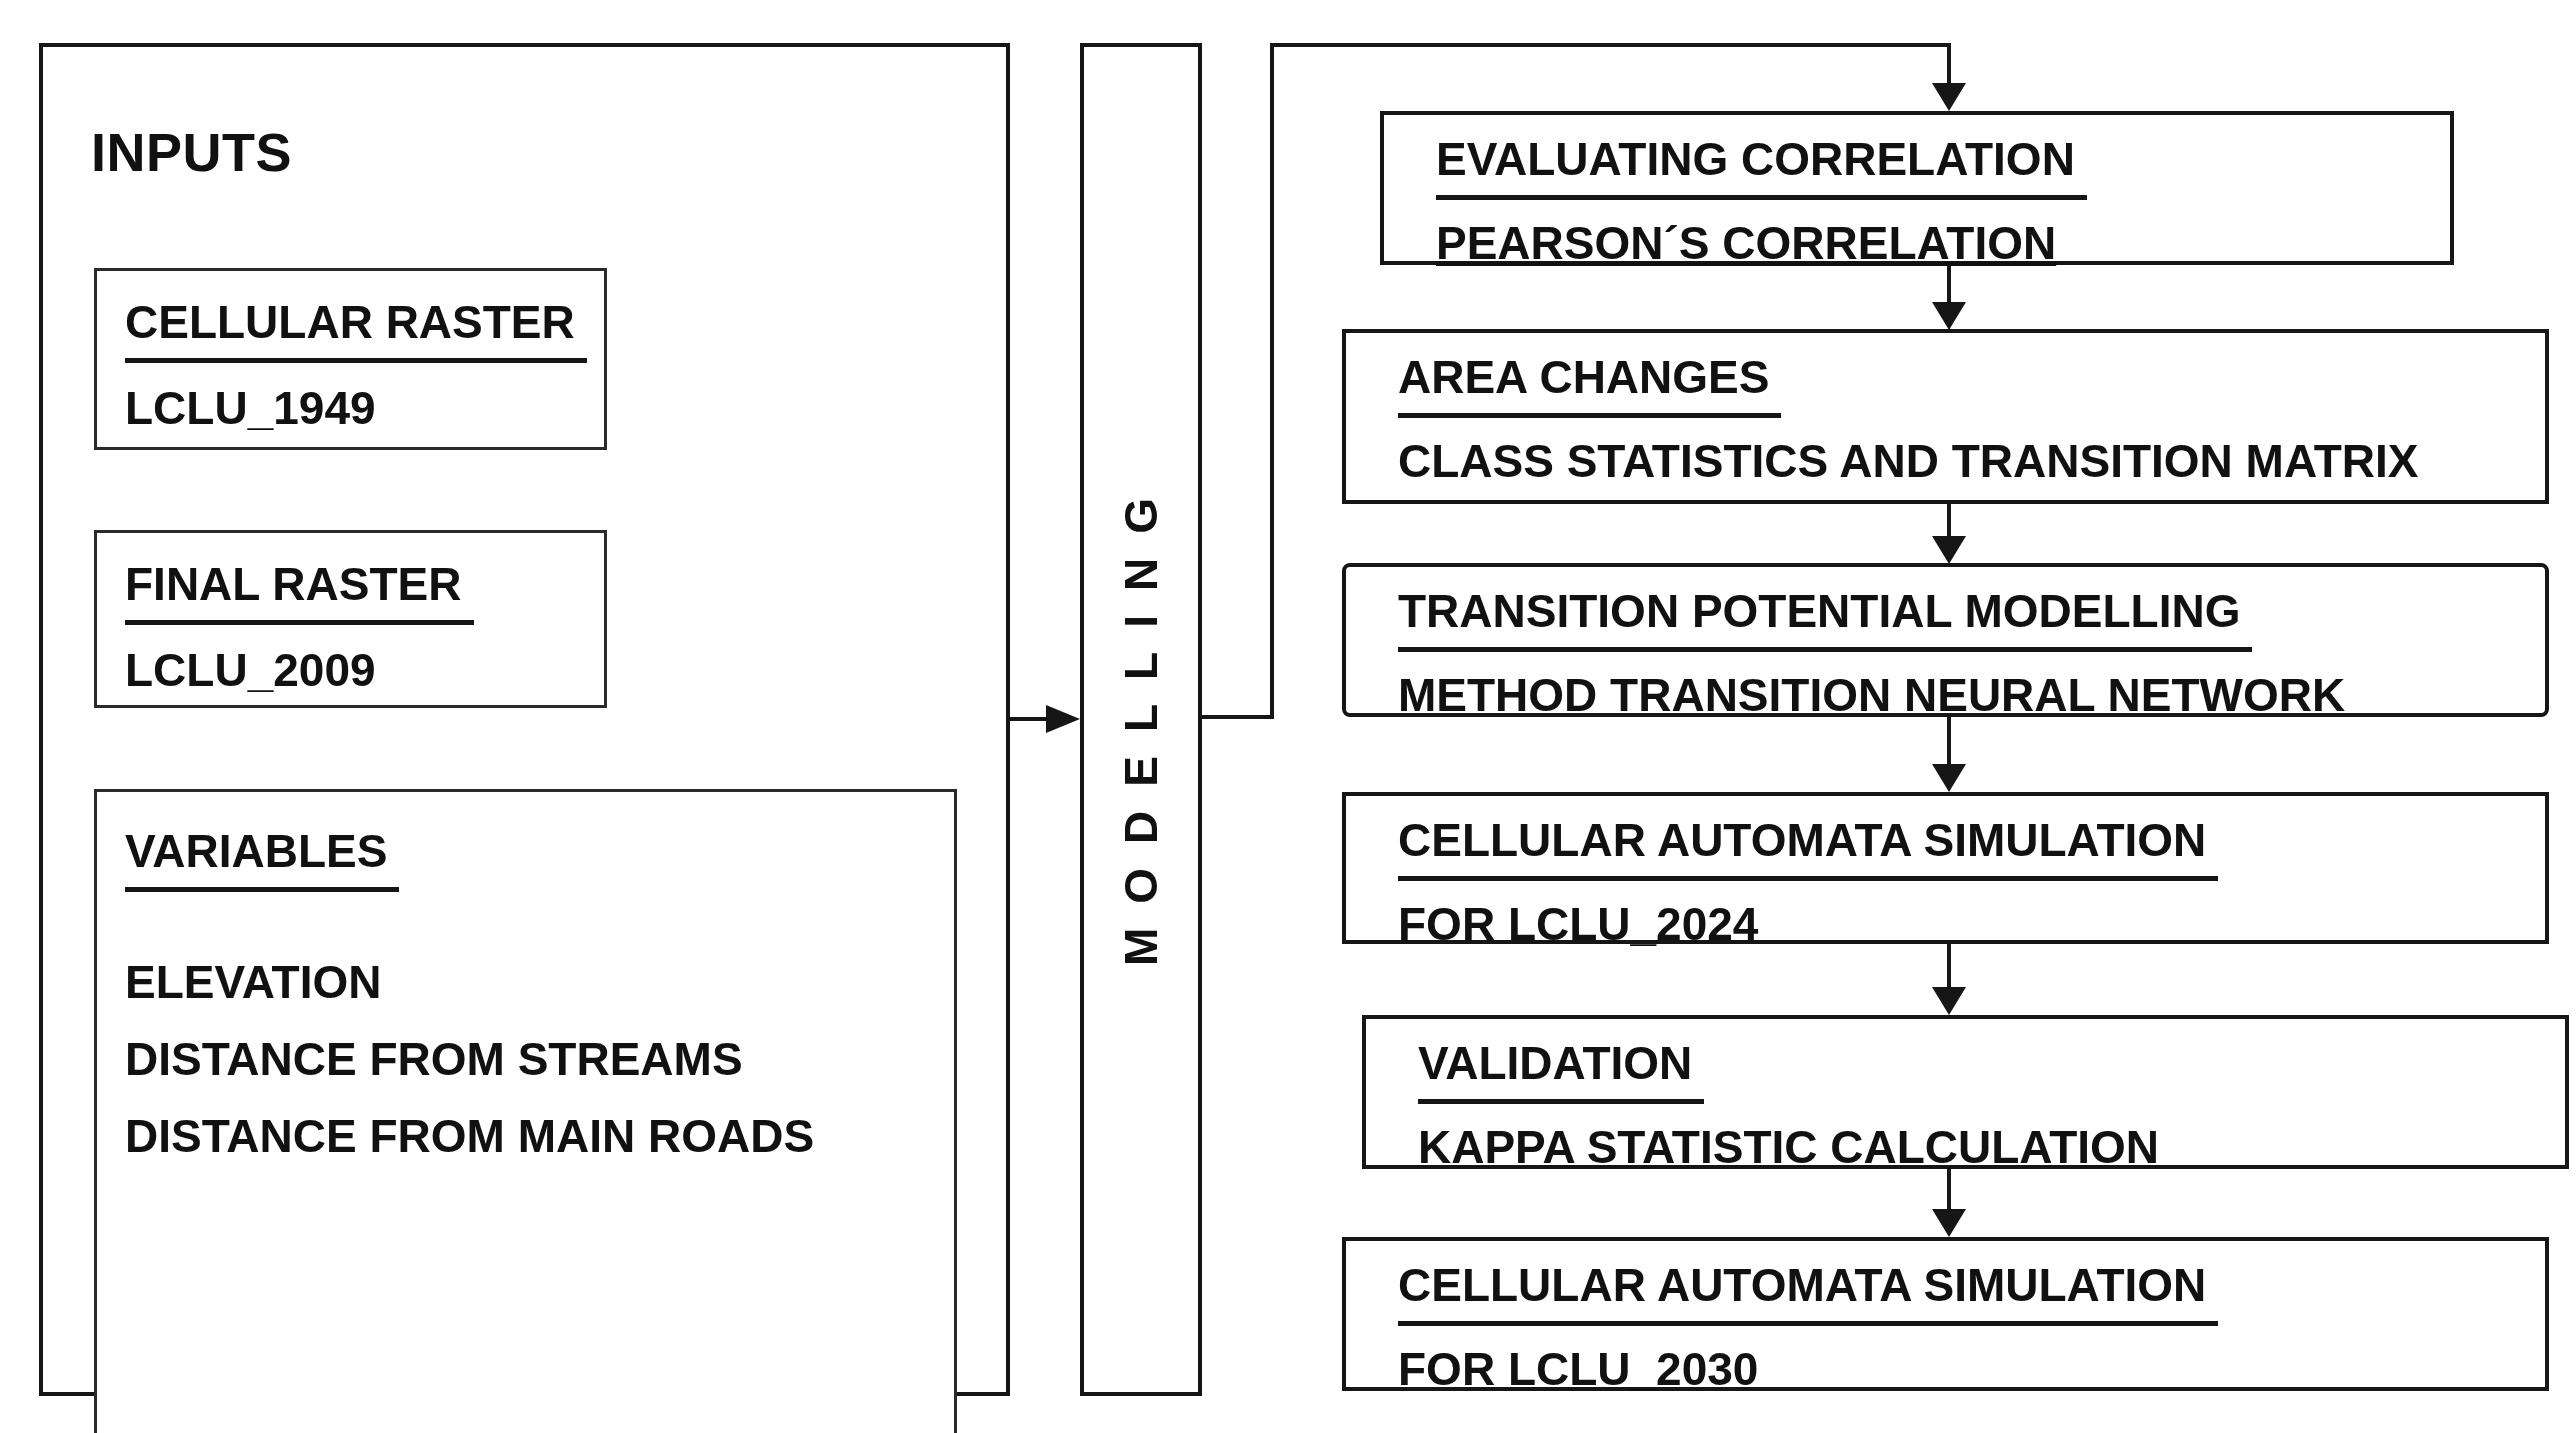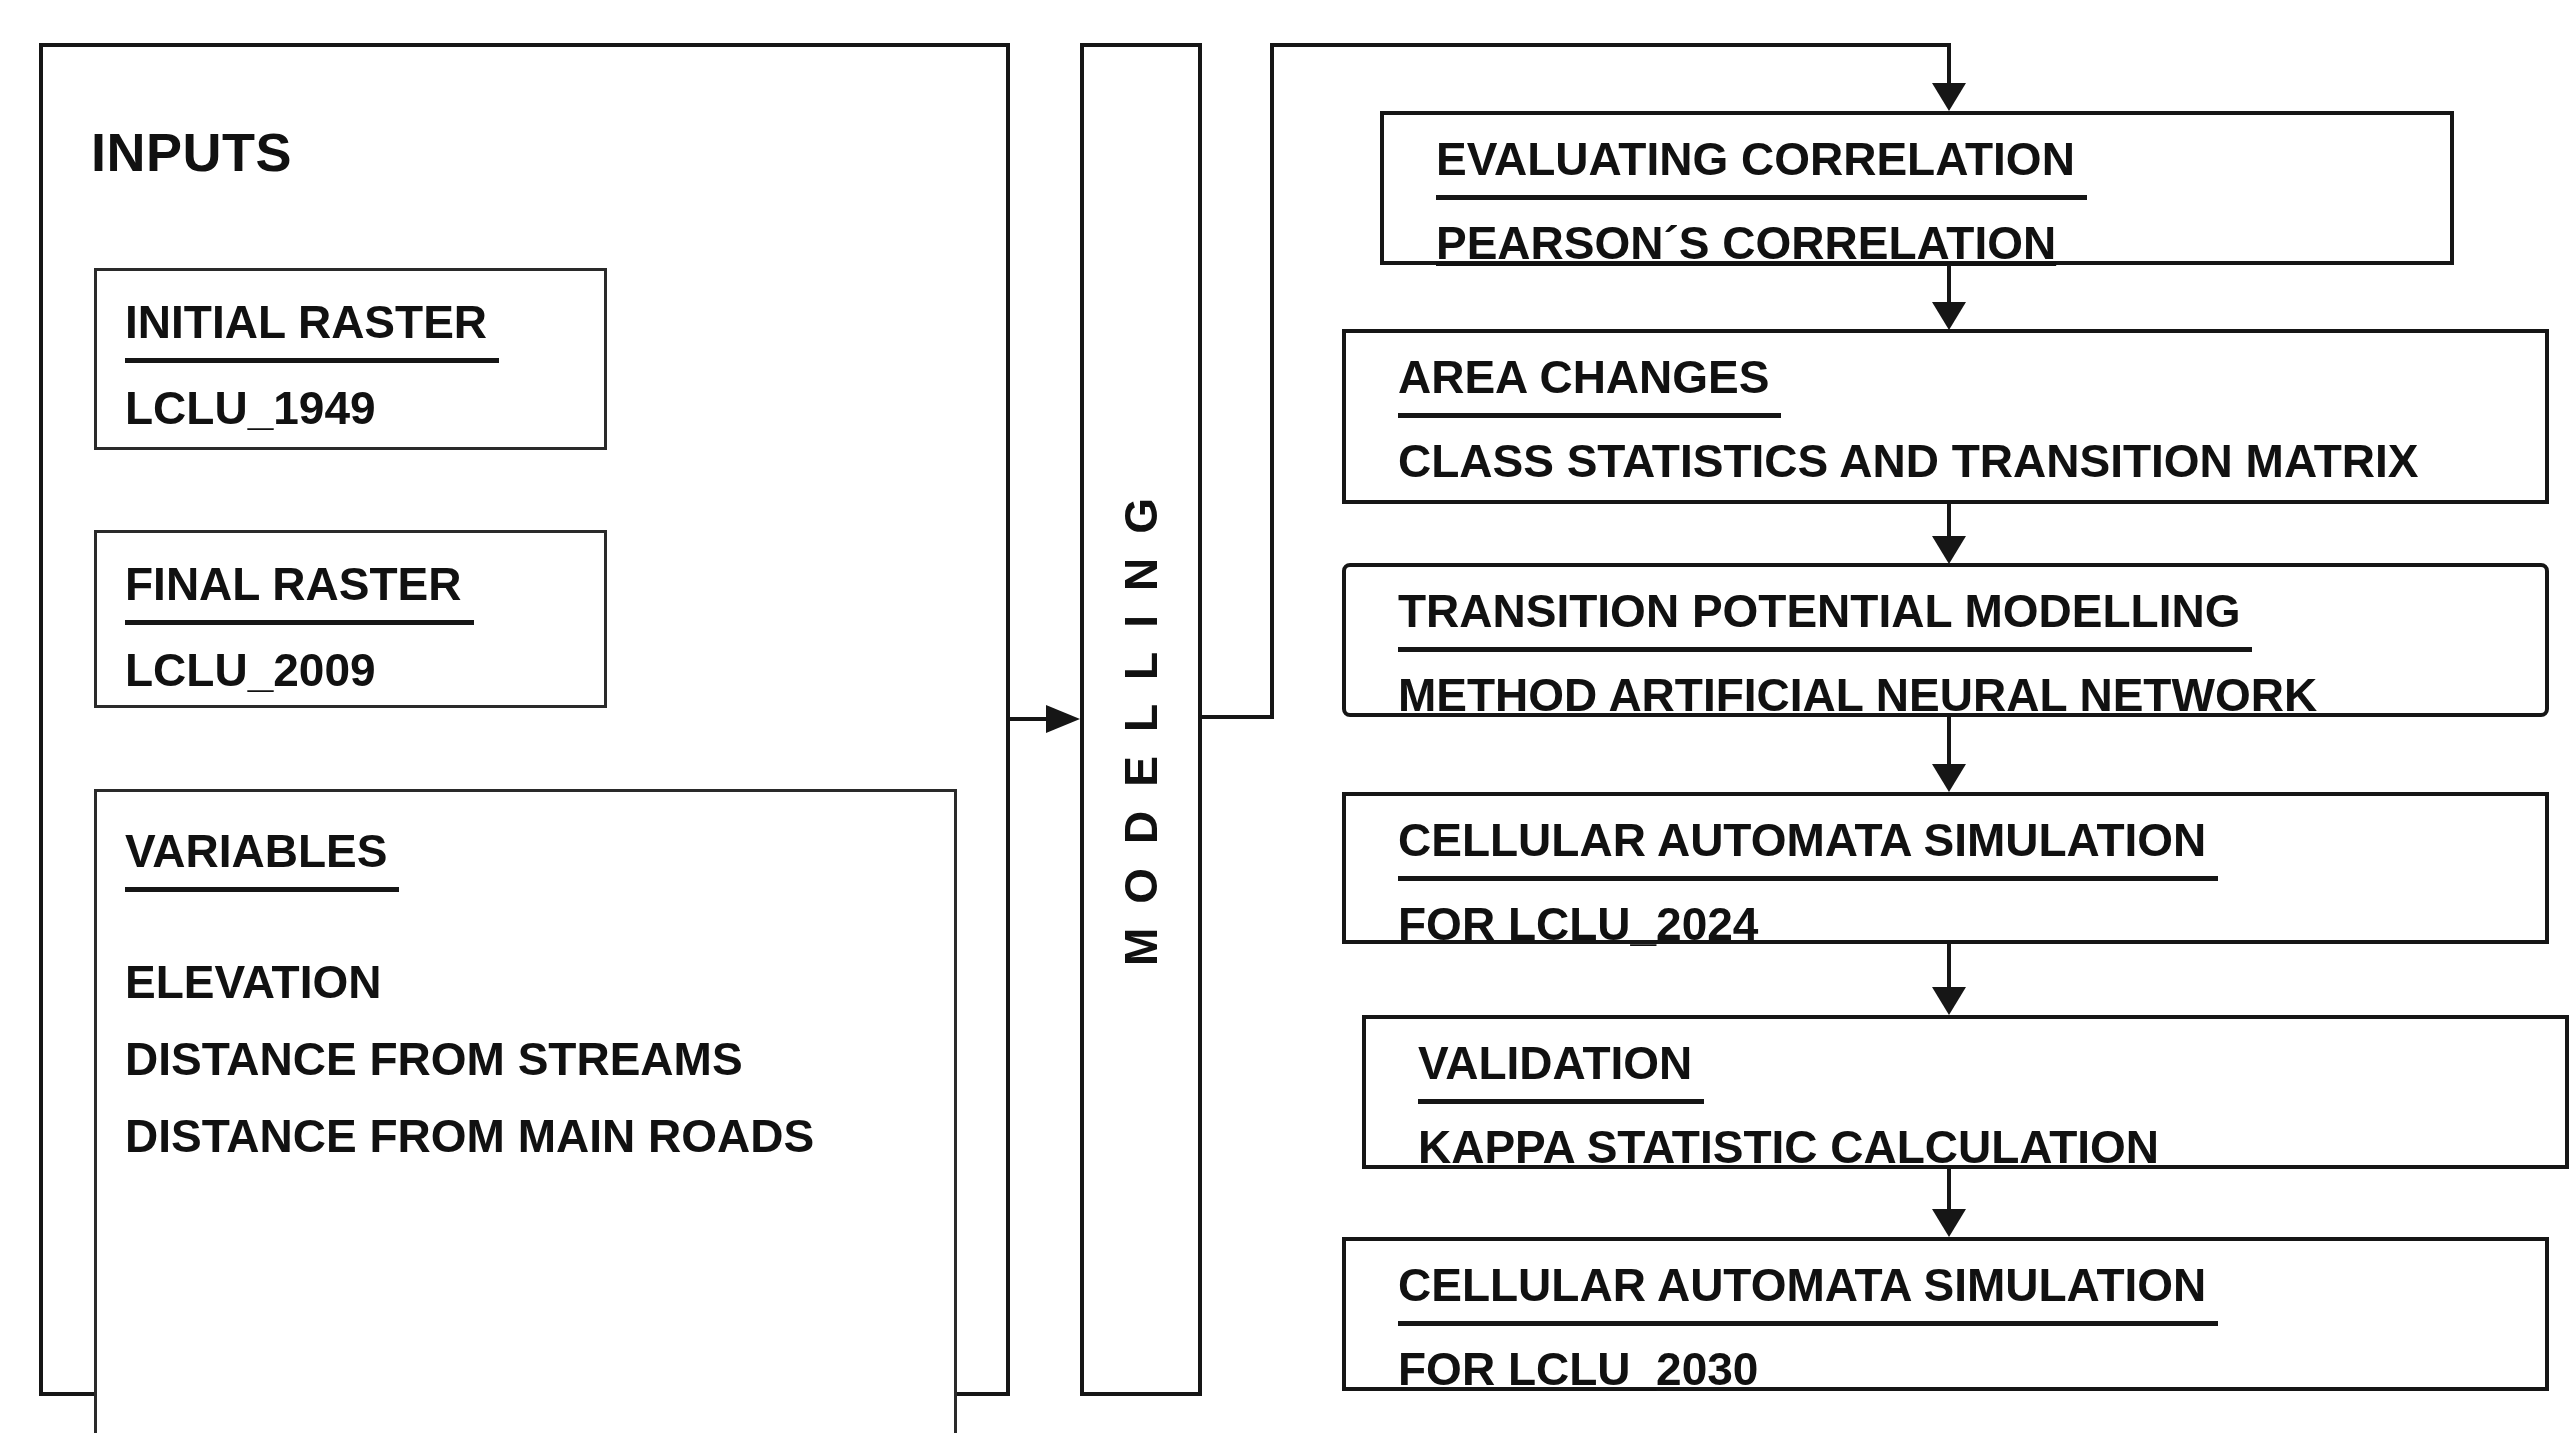--- a/index.html
+++ b/index.html
@@ -75,21 +75,21 @@
   }
 </style>
 </head>
 <body>
 
 <div class="abs frame" style="left:39px; top:43px; width:971px; height:1353px;"></div>
 
 <div class="abs panel-title" style="left:91px; top:121px;">INPUTS</div>
 
 <div class="abs innerframe input-box" style="left:94px; top:268px; width:513px; height:182px;">
-  <span class="h-underline">INITIAL RASTER</span>
+  <span class="h-underline">CELLULAR RASTER</span>
   <div class="value-line">LCLU_1949</div>
 </div>
 
 <div class="abs innerframe input-box" style="left:94px; top:530px; width:513px; height:178px;">
   <span class="h-underline">FINAL RASTER</span>
   <div class="value-line">LCLU_2009</div>
 </div>
 
 <div class="abs innerframe" style="left:94px; top:789px; width:863px; height:674px; padding:32px 0 0 28px;">
   <span class="h-underline">VARIABLES</span>
@@ -118,21 +118,21 @@
   <div class="step-detail">PEARSON´S CORRELATION</div>
 </div>
 
 <div class="abs frame step-box" style="left:1342px; top:329px; width:1207px; height:175px;">
   <span class="h-underline">AREA CHANGES</span>
   <div class="step-detail">CLASS STATISTICS AND TRANSITION MATRIX</div>
 </div>
 
 <div class="abs frame step-box" style="left:1342px; top:563px; width:1207px; height:154px;border-radius:8px;">
   <span class="h-underline">TRANSITION POTENTIAL MODELLING</span>
-  <div class="step-detail">METHOD ARTIFICIAL NEURAL NETWORK</div>
+  <div class="step-detail">METHOD TRANSITION NEURAL NETWORK</div>
 </div>
 
 <div class="abs frame step-box" style="left:1342px; top:792px; width:1207px; height:152px;">
   <span class="h-underline">CELLULAR AUTOMATA SIMULATION</span>
   <div class="step-detail">FOR LCLU_2024</div>
 </div>
 
 <div class="abs frame step-box" style="left:1342px; top:1015px; width:1207px; height:154px;margin-left:20px;">
   <span class="h-underline">VALIDATION</span>
   <div class="step-detail">KAPPA STATISTIC CALCULATION</div>

